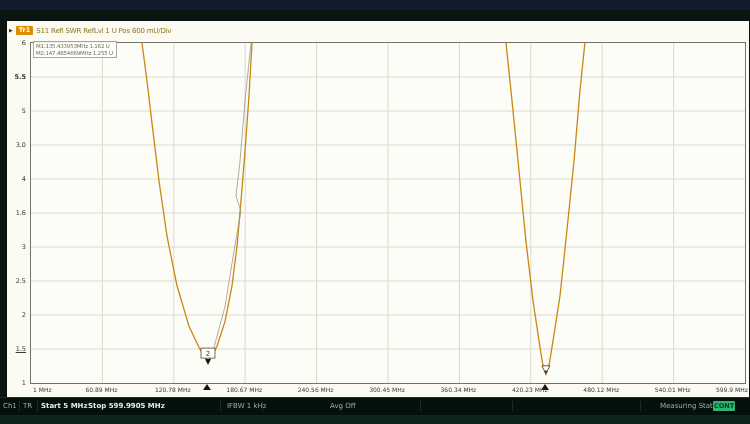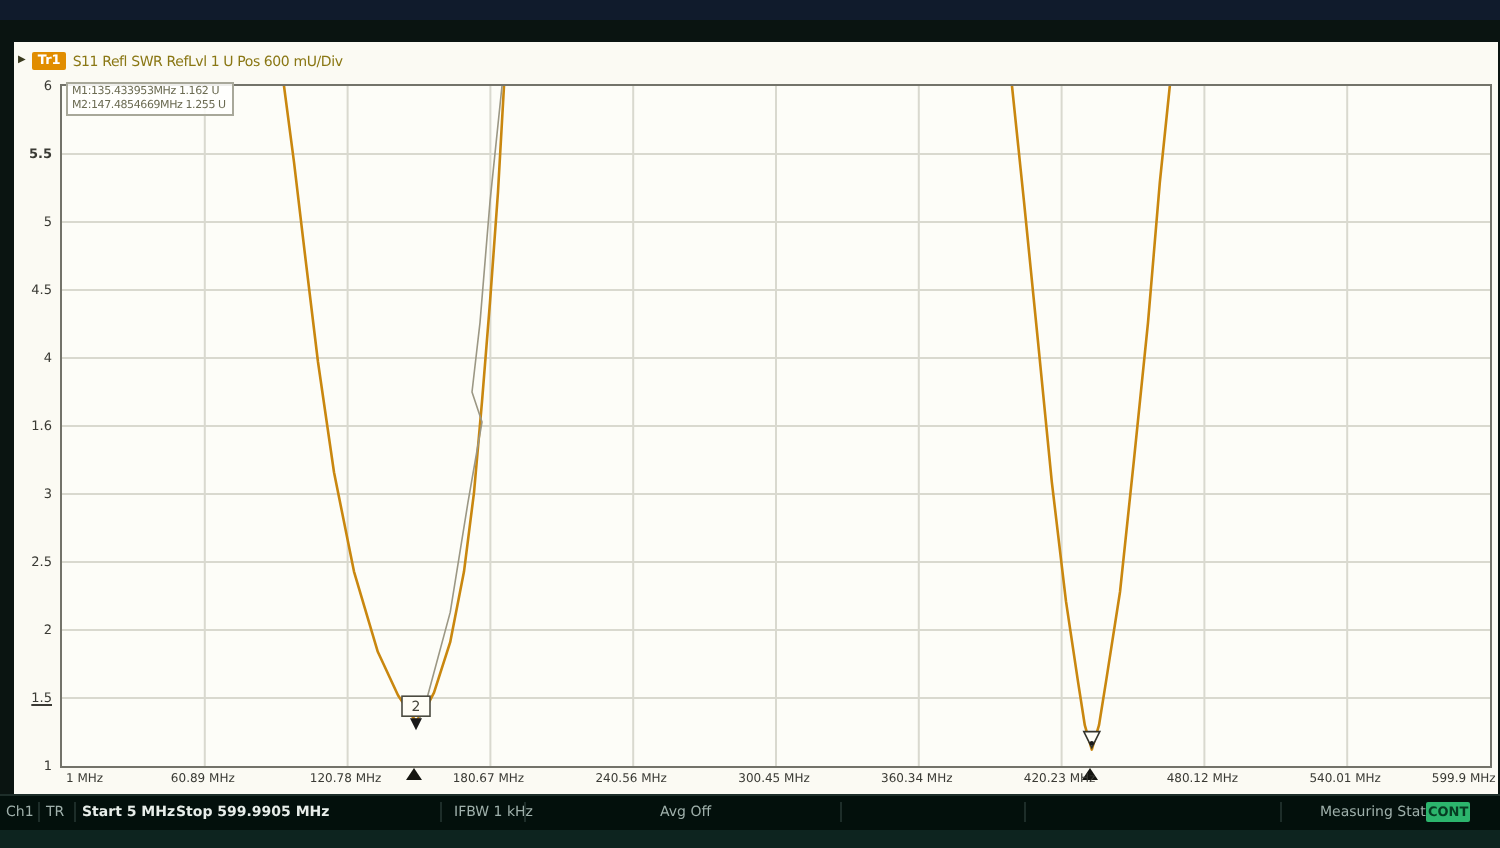--- a/index.html
+++ b/index.html
@@ -60,21 +60,21 @@
   <div class="trace-header">
     <span class="trace-arrow">▶</span>
     <span class="trace-badge">Tr1</span>
     <span class="trace-title">S11 Refl SWR RefLvl 1 U Pos 600 mU/Div</span>
   </div>
 
   <div class="y-labels" id="ylabels">
       <span style="top: 1px;">6</span>
       <span style="top: 35px; font-weight: bold;">5.5</span>
       <span style="top: 69px;">5</span>
-      <span style="top: 103px;">4.5</span>
+      <span style="top: 103px;">3.0</span>
       <span style="top: 137px;">4</span>
       <span style="top: 171px;">1.6</span>
       <span style="top: 205px;">3</span>
       <span style="top: 239px;">2.5</span>
       <span style="top: 273px;">2</span>
       <span style="top: 307px; text-decoration: underline;">1.5</span>
       <span style="top: 341px;">1</span>
     </div>
 
   <div class="plot">

